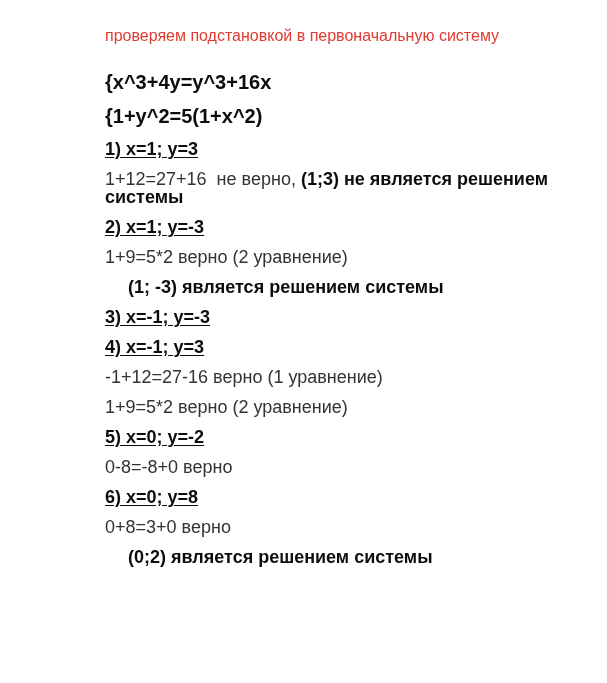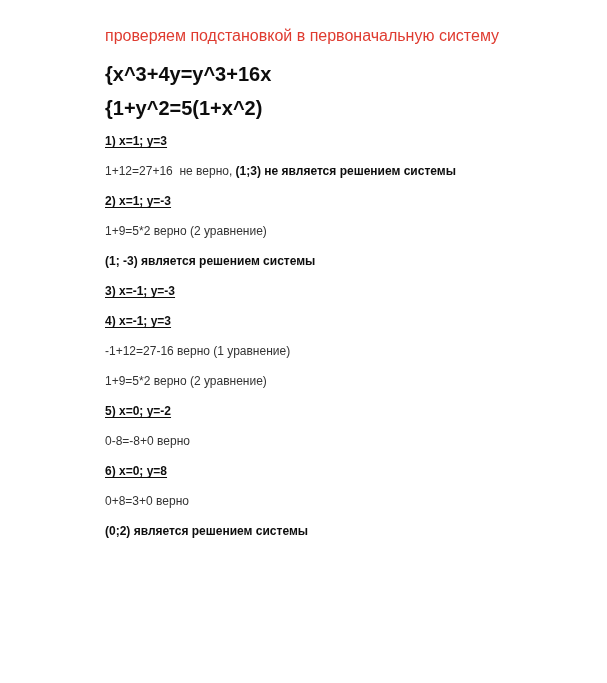--- a/index.html
+++ b/index.html
@@ -16,46 +16,47 @@
   }
   .doc{
     box-sizing:border-box;
     width:607px;height:683px;
     padding:25px 30px 0 105px;
   }
   .doc p{
     margin:0 0 12px 0;
     white-space:pre-wrap;
     color:var(--text);
-    font-size:12px;
+    font-size:18px;
     line-height:18px;
   }
   .doc p.title{
     color:var(--title-red);
     font-size:16px;
     line-height:21px;
-    margin-bottom:18px;
+    margin-bottom:26px;
     font-weight:400;
   }
   .doc p.formula{
     font-weight:700;
     color:var(--bold-text);
     font-size:20px;
     line-height:21px;
     margin-bottom:13px;
   }
   .doc p.case-heading{
     font-weight:700;
     color:var(--bold-text);
     text-decoration:underline;
     text-underline-offset:2px;
   }
   .doc p.conclusion{
     font-weight:700;
     color:var(--bold-text);
+    margin-left:23px;
   }
   .doc span.b{
     font-weight:700;
     color:var(--bold-text);
   }
 </style>
 </head>
 <body>
 
 <div class="doc">

